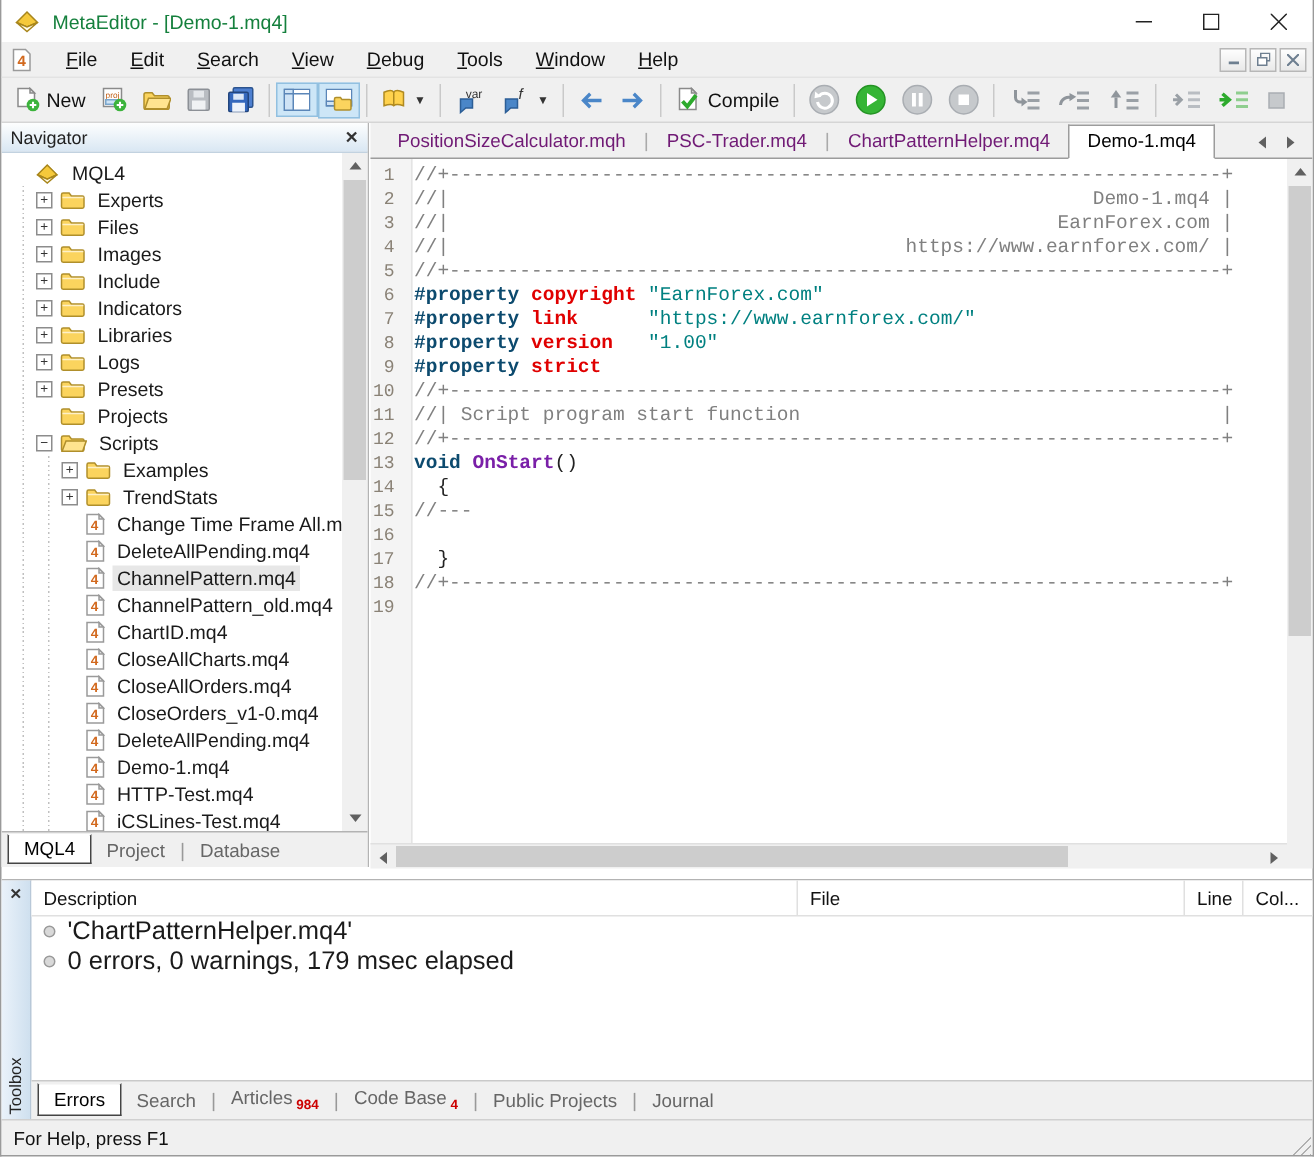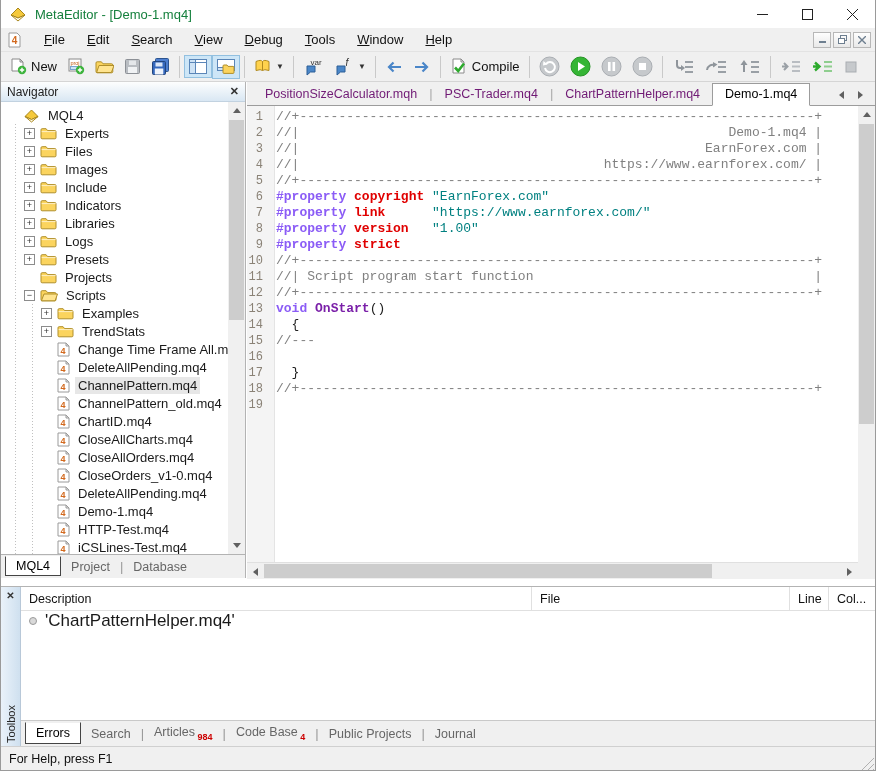--- a/index.html
+++ b/index.html
@@ -76,21 +76,21 @@
   .tab-arrows { margin-left:auto; display:flex; gap:14px; padding:0 12px 6px 0; align-items:center; }
   .codewrap { position:absolute; left:0; top:24px; right:17px; bottom:17px; background:#fff; overflow:hidden; }
   .gutter-bg { position:absolute; left:0; top:0; bottom:0; width:28px; background:#f4f4f4;
                border-right:1px solid #e4e4e4; }
   .clines { position:relative; padding-top:3px; }
   .cline { display:flex; height:16px; font-family:"Liberation Mono","DejaVu Sans Mono",monospace;
            font-size:13px; line-height:16px; }
   .ln { width:22px; flex:none; text-align:right; padding-right:6px; color:#8a8276; font-size:12px; }
   .ltext { white-space:pre; padding-left:7px; }
   .seg.com { color:#808080; }
-  .seg.kw  { color:#8b5cf6; font-weight:bold; }
+  .seg.kw  { color:#0c4a6e; font-weight:bold; }
   .seg.prop{ color:#e00000; font-weight:bold; }
   .seg.str { color:#008080; }
   .seg.fn  { color:#7a1fa8; font-weight:bold; }
   .seg.pl  { color:#222; }
 
   
   .vscroll { position:absolute; right:0; top:24px; width:17px; bottom:17px; background:#f0f0f0; }
   .hscroll { position:absolute; left:0; right:17px; bottom:0; height:17px; background:#f0f0f0;
              border-top:1px solid #e0e0e0; }
   .sb-corner { position:absolute; right:0; bottom:0; width:17px; height:17px; background:#f0f0f0; }
@@ -874,20 +874,24 @@
       <div class="tb-col" style="width: 510px;">Description</div>
       <div class="tb-col" style="width: 258px;">File</div>
       <div class="tb-col" style="width: 39px;">Line</div>
       <div class="tb-col" style="flex: 1 1 0%;">Col...</div>
     </div>
   <div class="tb-rows" id="tb-rows">
       <div class="tb-row">
         <span class="bullet"></span>
         <span>'ChartPatternHelper.mq4'</span>
       </div>
+      <div class="tb-row">
+        <span class="bullet"></span>
+        <span>0 errors, 0 warnings, 179 msec elapsed</span>
+      </div>
     </div>
   <div class="tb-tabs" id="tb-tabs">
       <span class="tbtab active">Errors</span>
       <span class="tbtab">Search</span>
       <span class="tbtab-sep">|</span>
       <span class="tbtab">Articles<span class="badge"> 984</span></span>
       <span class="tbtab-sep">|</span>
       <span class="tbtab">Code Base<span class="badge"> 4</span></span>
       <span class="tbtab-sep">|</span>
       <span class="tbtab">Public Projects</span>

